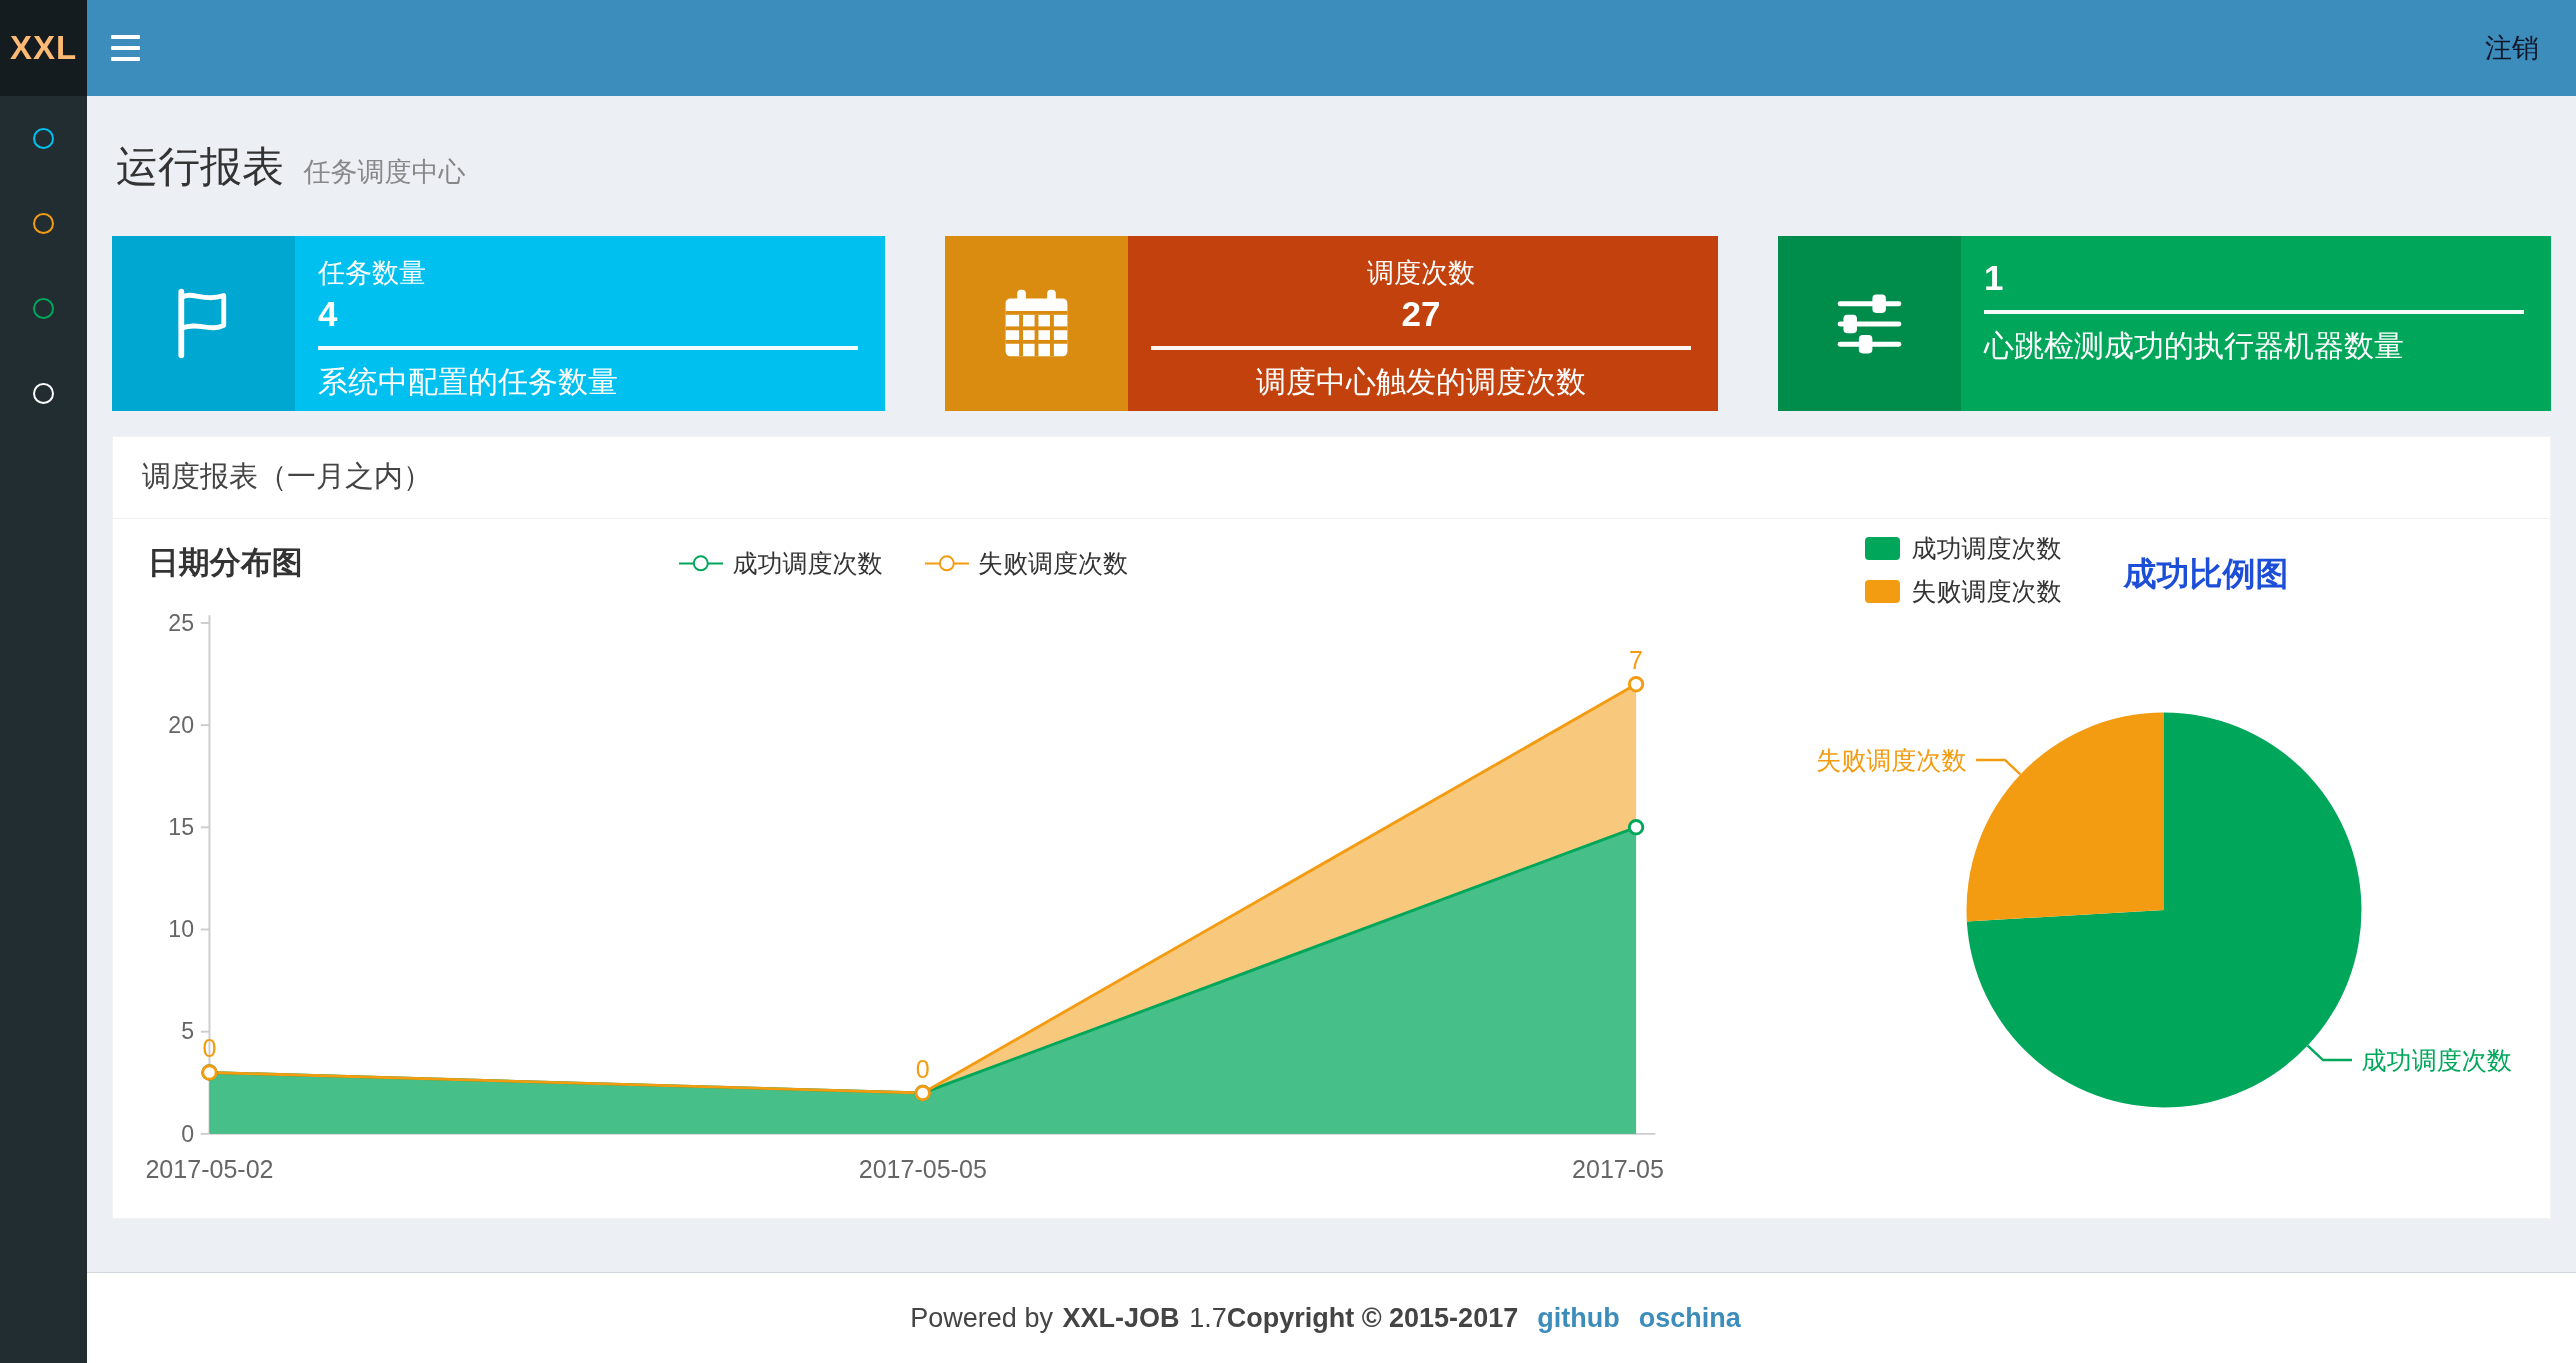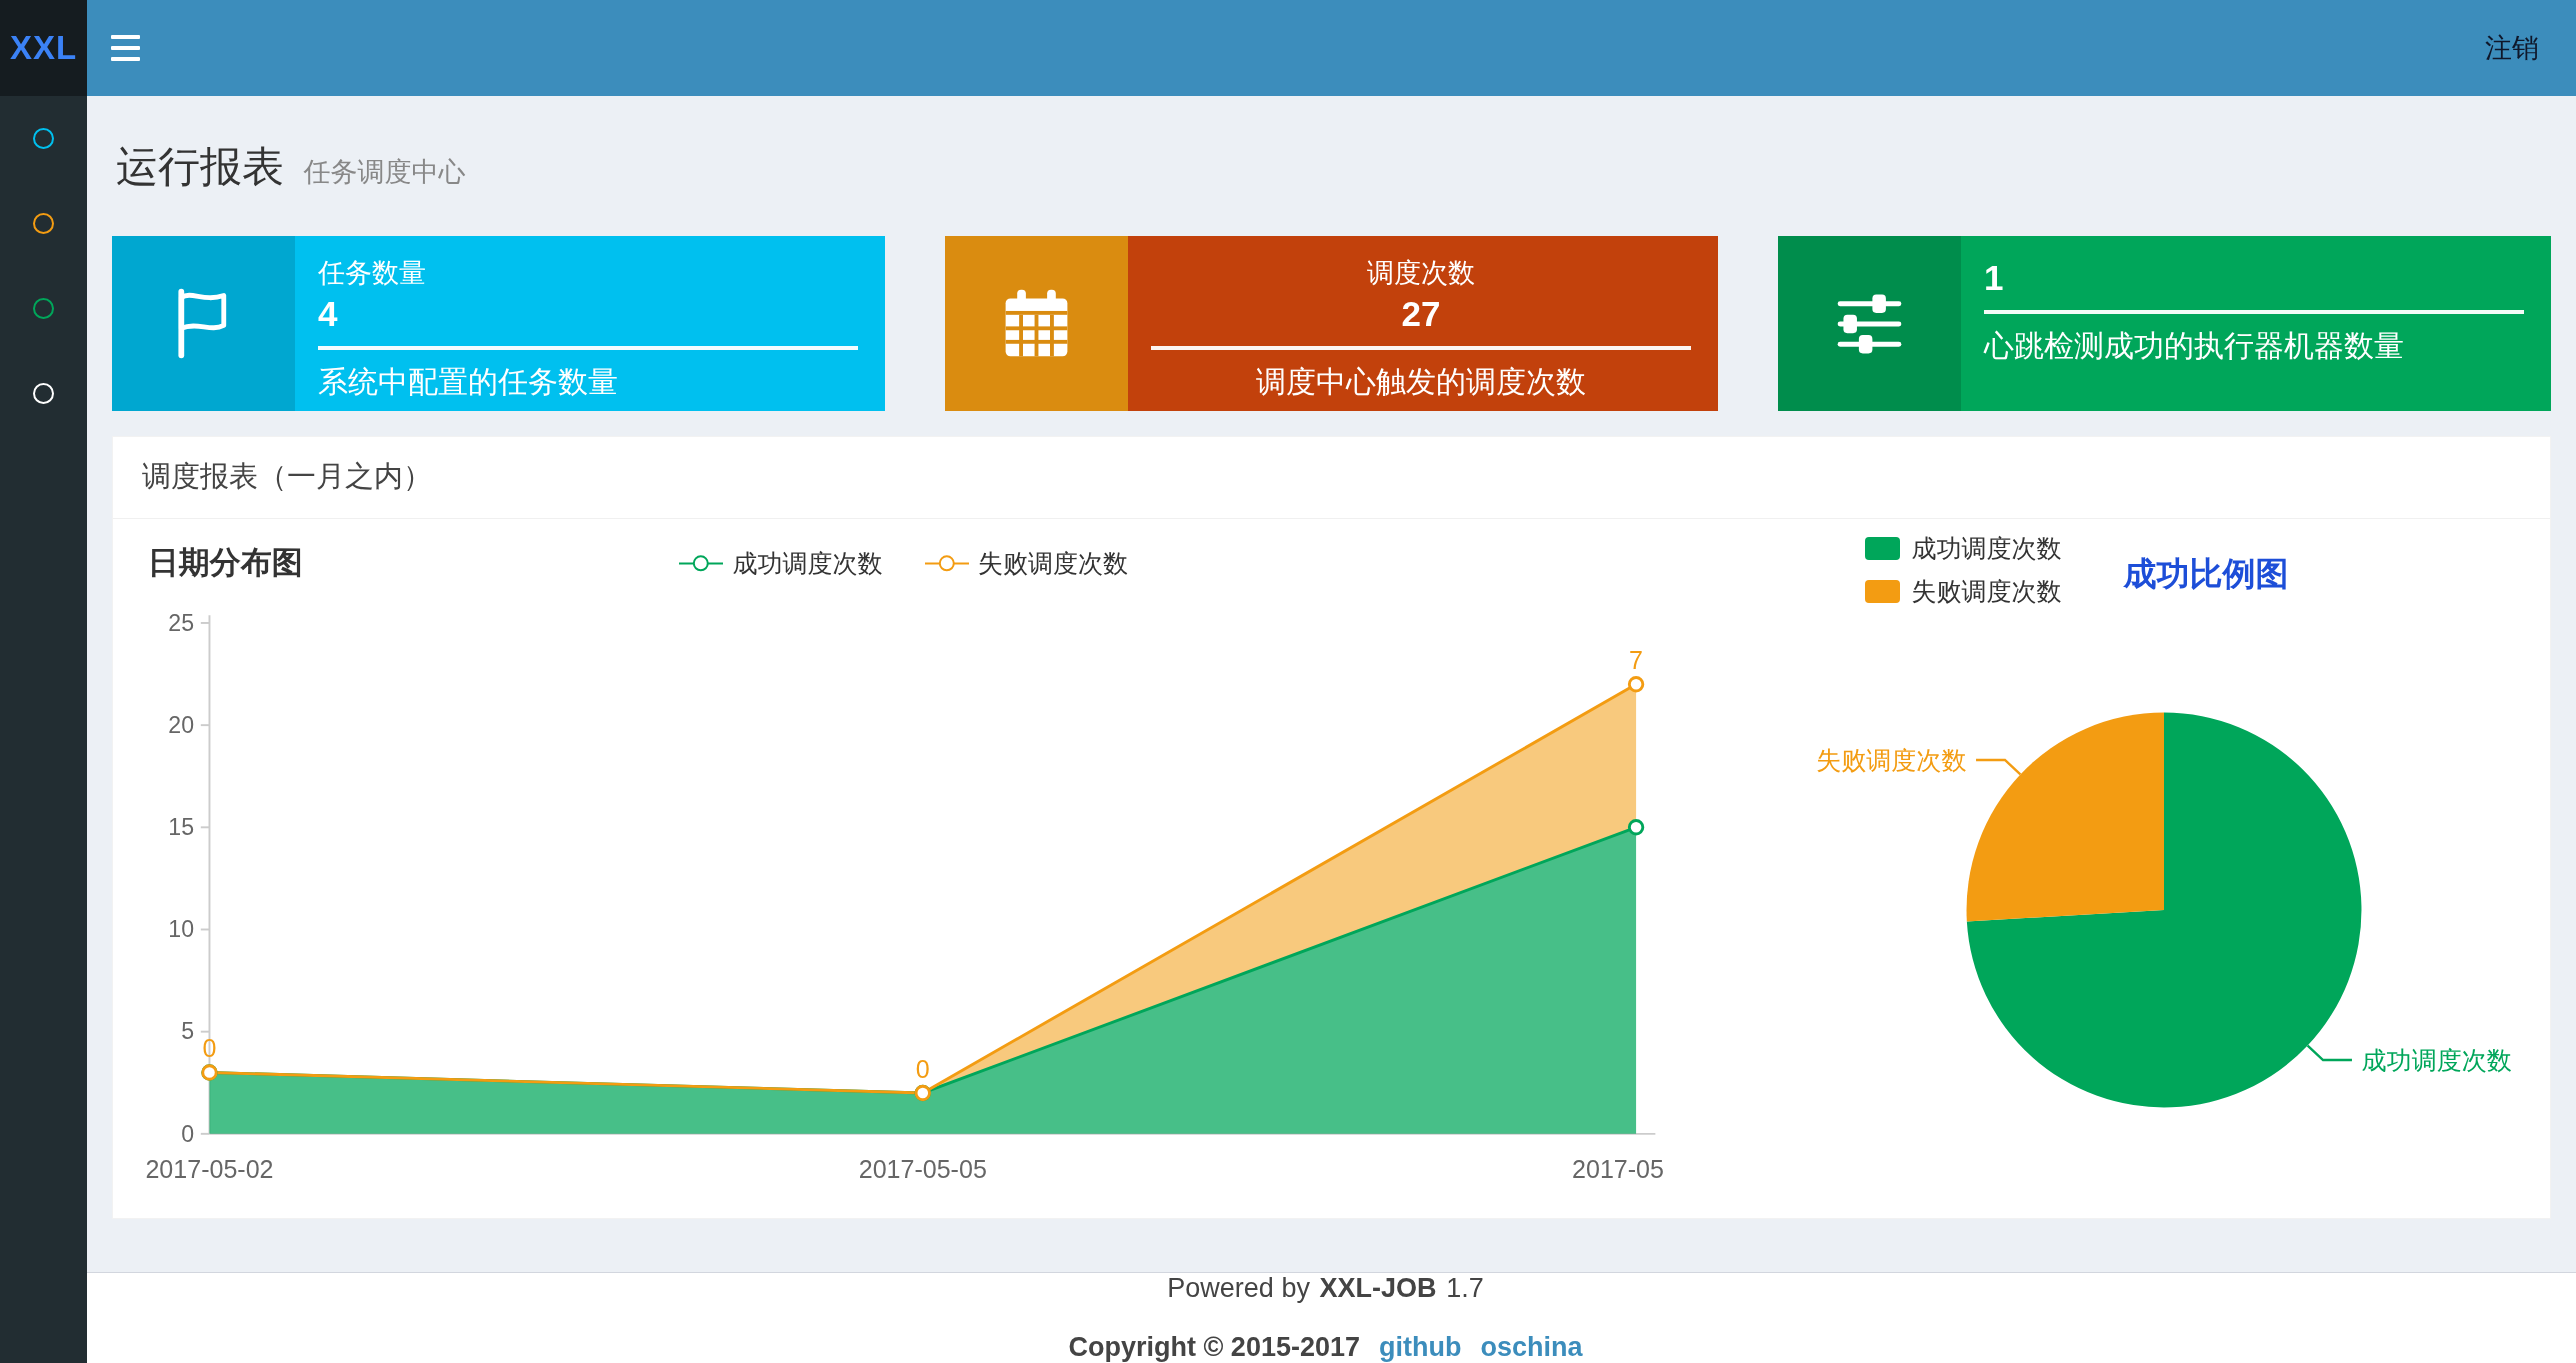--- a/index.html
+++ b/index.html
@@ -1,21 +1,21 @@
 <!DOCTYPE html>
 <html><head>
 <meta charset="utf-8">
 <title>运行报表</title>
 <style>
   html,body{margin:0;padding:0;background:#ecf0f5;font-family:"Liberation Sans","DejaVu Sans",sans-serif;}
   .page{position:relative;width:2576px;height:1363px;overflow:hidden;background:#ecf0f5;}
 
   
   .navbar{position:absolute;top:0;left:0;right:0;height:96px;background:#3c8dbc;display:flex;align-items:stretch;z-index:5;}
-  .logo{width:87px;background:#151c20;color:#3b82f6;display:flex;align-items:center;justify-content:center;
+  .logo{width:87px;background:#151c20;color:#fdba74;display:flex;align-items:center;justify-content:center;
         font-size:33px;font-weight:bold;cursor:pointer;letter-spacing:1px;}
   .hamburger{width:77px;background:transparent;border:none;cursor:pointer;display:flex;align-items:center;justify-content:center;}
   .ham-icon{display:flex;flex-direction:column;gap:6.7px;}
   .ham-icon .bar{width:29px;height:3.9px;background:#fff;border-radius:1px;}
   .logout{margin-left:auto;color:#0f172a;font-size:27px;display:flex;align-items:center;padding:0 37px;text-decoration:none;cursor:pointer;}
 
   
   .sidebar{position:absolute;top:96px;left:0;bottom:0;width:87px;background:#222d32;display:flex;flex-direction:column;}
   .side-item{height:85px;width:100%;display:flex;align-items:center;justify-content:center;cursor:pointer;}
   .dot{width:21px;height:21px;border-radius:50%;border:2.9px solid #fff;box-sizing:border-box;}
@@ -56,22 +56,22 @@
   .pie-legend{display:flex;flex-direction:column;gap:9.6px;}
   .pleg-item{display:flex;align-items:center;gap:11.6px;font-size:25px;color:#333;cursor:pointer;}
   .pleg-swatch{width:35px;height:23px;border-radius:3.9px;background:#999;flex:none;}
   .pie-title{font-size:33px;font-weight:bold;color:#1d4ed8;margin-left:62px;margin-top:20px;white-space:nowrap;}
   #pie-chart{display:block;margin-left:39px;margin-top:13.5px;}
   #line-chart{display:block;}
   svg text{font-family:"Liberation Sans","DejaVu Sans",sans-serif;}
 
   
   .footer{position:absolute;left:87px;right:0;bottom:0;height:91px;background:#fff;border-top:1px solid #d2d6de;
-          display:flex;align-items:center;justify-content:space-between;padding:0 37px 0 25px;box-sizing:border-box;
-          font-size:27px;color:#444;flex-direction:column;}
+          display:flex;align-items:center;justify-content:center;padding:0 37px 0 25px;box-sizing:border-box;
+          font-size:27px;color:#444;}
   .foot-left{display:flex;gap:9.6px;align-items:baseline;}
   .foot-right{display:flex;gap:19px;align-items:baseline;}
   .foot-right a{color:#3c8dbc;font-weight:bold;text-decoration:none;cursor:pointer;}
 </style>
 </head>
 <body>
 
 <div class="page">
 
   <header class="navbar">

